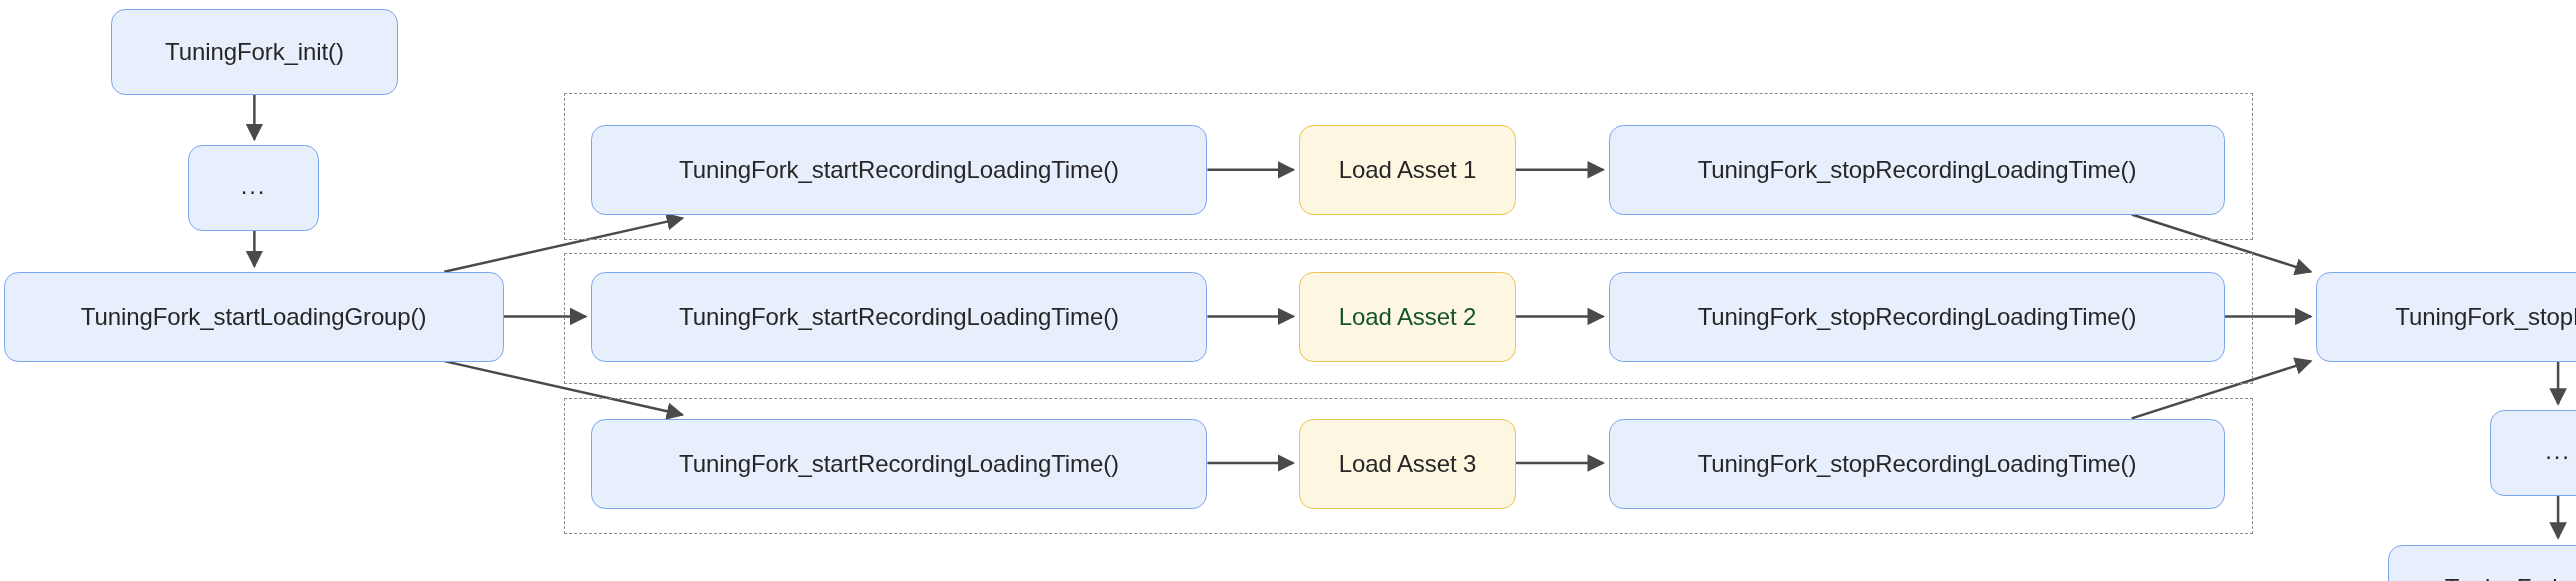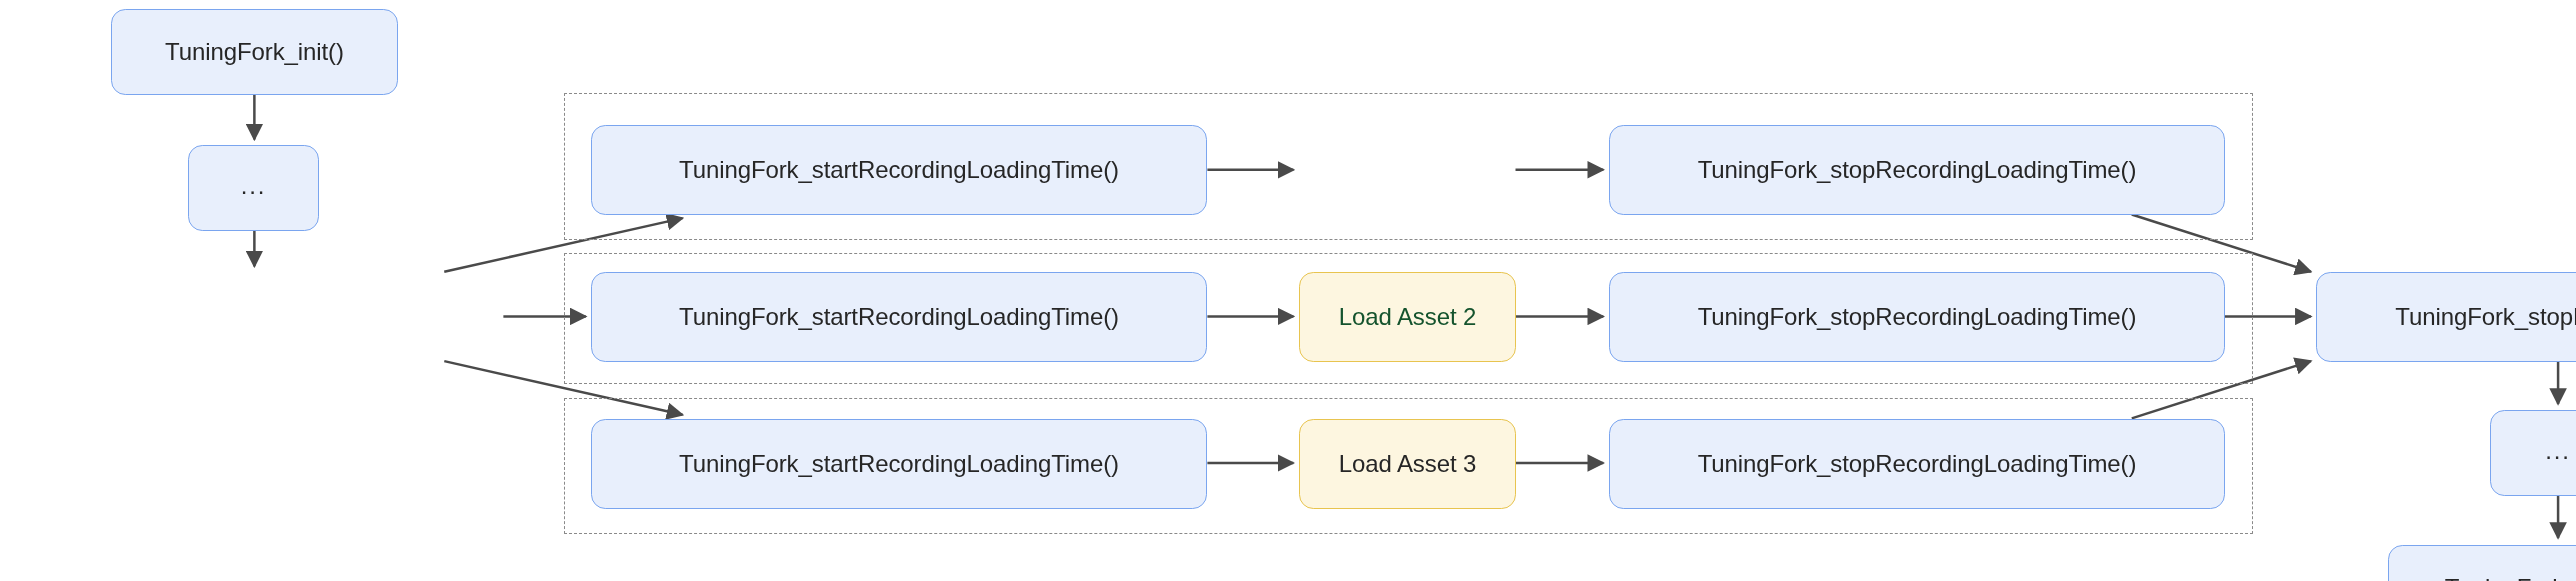--- a/index.html
+++ b/index.html
@@ -93,22 +93,24 @@
       <path d="M 1428 277 L 1428 301"></path>
     </g>
   </svg>
 
   <div class="subgraph" style="left: 564px; top: 93px; width: 1689px; height: 147px; border-color: rgb(138, 138, 138);"></div>
   <div class="subgraph" style="left: 564px; top: 253px; width: 1689px; height: 131px; border-color: rgb(138, 138, 138);"></div>
   <div class="subgraph" style="left: 564px; top: 398px; width: 1689px; height: 136px; border-color: rgb(138, 138, 138);"></div>
 
   <div class="node blue" style="left: 111px; top: 9px; width: 287px; height: 86px; background: rgb(232, 239, 252); border-color: rgb(122, 165, 239); color: rgb(38, 38, 38);">TuningFork_init()</div>
   <div class="node blue ellipsis" style="left: 188px; top: 145px; width: 131px; height: 86px; background: rgb(232, 239, 252); border-color: rgb(122, 165, 239); color: rgb(38, 38, 38);">...</div>
+  <div class="node blue" style="left: 3.6px; top: 272px; width: 500px; height: 90px; background: rgb(232, 239, 252); border-color: rgb(122, 165, 239); color: rgb(38, 38, 38);">TuningFork_startLoadingGroup()</div>
 
   <div class="node blue" style="left: 591px; top: 125px; width: 616px; height: 90px; background: rgb(232, 239, 252); border-color: rgb(122, 165, 239); color: rgb(38, 38, 38);">TuningFork_startRecordingLoadingTime()</div>
+  <div class="node yellow" style="left: 1299px; top: 125px; width: 217px; height: 90px; background: rgb(253, 246, 224); border-color: rgb(232, 196, 79); color: rgb(38, 38, 38);">Load Asset 1</div>
   <div class="node blue" style="left: 1609px; top: 125px; width: 616px; height: 90px; background: rgb(232, 239, 252); border-color: rgb(122, 165, 239); color: rgb(38, 38, 38);">TuningFork_stopRecordingLoadingTime()</div>
 
   <div class="node blue" style="left: 591px; top: 272px; width: 616px; height: 90px; background: rgb(232, 239, 252); border-color: rgb(122, 165, 239); color: rgb(38, 38, 38);">TuningFork_startRecordingLoadingTime()</div>
   <div class="node yellow" style="left: 1299px; top: 272px; width: 217px; height: 90px; background: rgb(253, 246, 224); border-color: rgb(232, 196, 79); color: #14532d;">Load Asset 2</div>
   <div class="node blue" style="left: 1609px; top: 272px; width: 616px; height: 90px; background: rgb(232, 239, 252); border-color: rgb(122, 165, 239); color: rgb(38, 38, 38);">TuningFork_stopRecordingLoadingTime()</div>
 
   <div class="node blue" style="left: 591px; top: 419px; width: 616px; height: 90px; background: rgb(232, 239, 252); border-color: rgb(122, 165, 239); color: rgb(38, 38, 38);">TuningFork_startRecordingLoadingTime()</div>
   <div class="node yellow" style="left: 1299px; top: 419px; width: 217px; height: 90px; background: rgb(253, 246, 224); border-color: rgb(232, 196, 79); color: rgb(38, 38, 38); text-align: right;">Load Asset 3</div>
   <div class="node blue" style="left: 1609px; top: 419px; width: 616px; height: 90px; background: rgb(232, 239, 252); border-color: rgb(122, 165, 239); color: rgb(38, 38, 38);">TuningFork_stopRecordingLoadingTime()</div>
 

